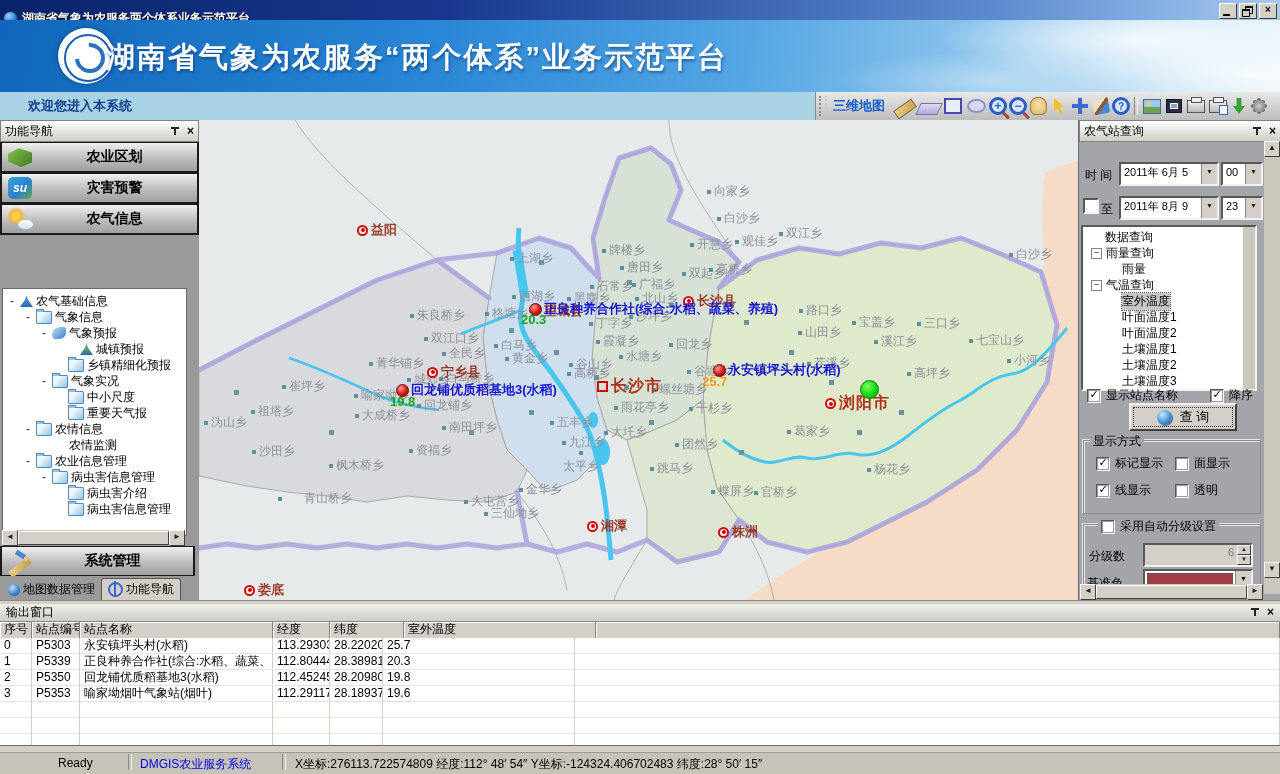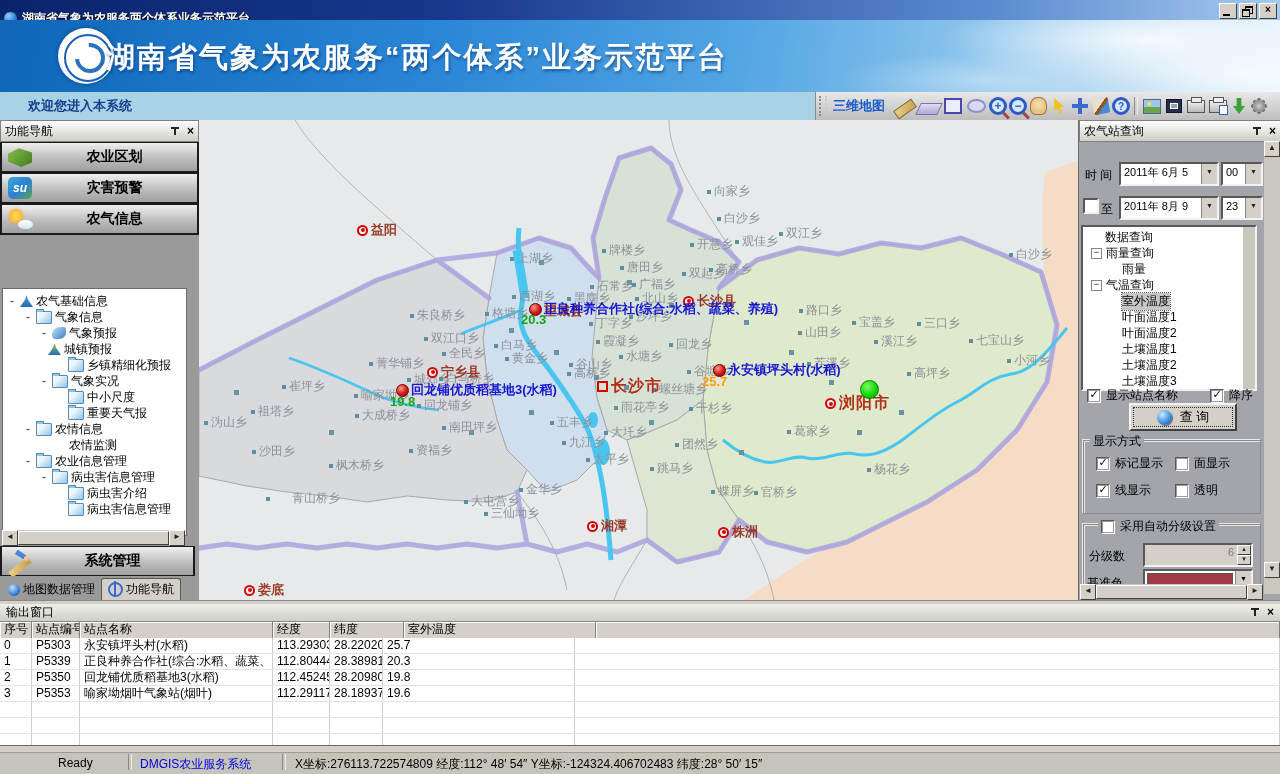--- a/index.html
+++ b/index.html
@@ -268,21 +268,21 @@
           <div class="ltree-row" style="padding-left: 20px;">
             <span class="tree-minus">-</span>
             <span class="it-folder"></span>
             <span>气象信息</span>
           </div>
           <div class="ltree-row" style="padding-left: 36px;">
             <span class="tree-minus">-</span>
             <span class="it-weather"></span>
             <span>气象预报</span>
           </div>
-          <div class="ltree-row" style="padding-left: 32px;">
+          <div class="ltree-row" style="padding-left: 64px;">
             <span class="tree-minus"></span>
             <span class="it-station2"></span>
             <span>城镇预报</span>
           </div>
           <div class="ltree-row" style="padding-left: 52px;">
             <span class="tree-minus"></span>
             <span class="it-folder"></span>
             <span>乡镇精细化预报</span>
           </div>
           <div class="ltree-row" style="padding-left: 36px;">
@@ -586,21 +586,21 @@
             <span class="twp-txt">五丰乡</span>
           </div>
           <div class="twp" style="left: 363px; top: 314px;">
             <span class="twp-dot"></span>
             <span class="twp-txt">九江乡</span>
           </div>
           <div class="twp" style="left: 405px; top: 304px;">
             <span class="twp-dot"></span>
             <span class="twp-txt">大圫乡</span>
           </div>
-          <div class="twp" style="left: 387px; top: 331px;">
+          <div class="twp" style="left: 364px; top: 331px; flex-direction: column;">
             <span class="twp-dot"></span>
             <span class="twp-txt">太平乡</span>
           </div>
           <div class="twp" style="left: 451px; top: 340px;">
             <span class="twp-dot"></span>
             <span class="twp-txt">跳马乡</span>
           </div>
           <div class="twp" style="left: 476px; top: 316px;">
             <span class="twp-dot"></span>
             <span class="twp-txt">团然乡</span>
@@ -658,21 +658,21 @@
             <span class="twp-txt">祖塔乡</span>
           </div>
           <div class="twp" style="left: 5px; top: 294px;">
             <span class="twp-dot"></span>
             <span class="twp-txt">沩山乡</span>
           </div>
           <div class="twp" style="left: 53px; top: 323px;">
             <span class="twp-dot"></span>
             <span class="twp-txt">沙田乡</span>
           </div>
-          <div class="twp" style="left: 67px; top: 370px; gap: 22px;">
+          <div class="twp" style="left: 79px; top: 370px; gap: 22px;">
             <span class="twp-dot"></span>
             <span class="twp-txt">青山桥乡</span>
           </div>
           <div class="city city-small" style="left: 158px; top: 101px;">
             <span class="cm-ring"></span>
             <span class="city-txt">益阳</span>
           </div>
           <div class="city city-small" style="left: 228px; top: 243px;">
             <span class="cm-ring"></span>
             <span class="city-txt">宁乡县</span>

